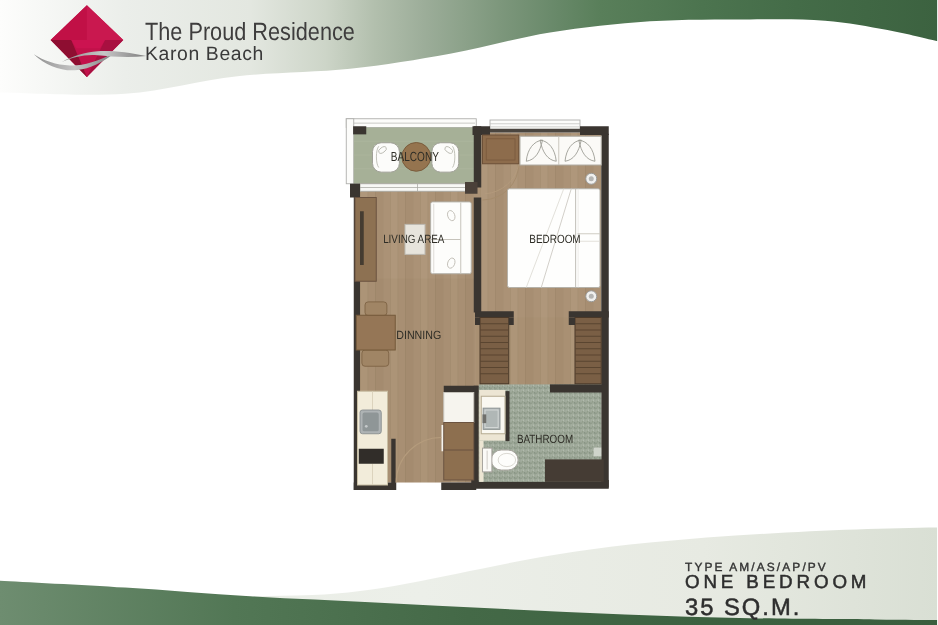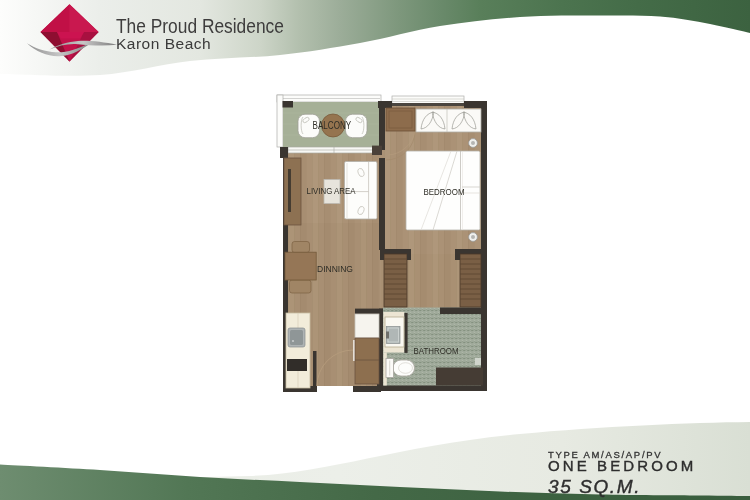--- a/index.html
+++ b/index.html
@@ -68,21 +68,21 @@
       <stop offset="1" stop-color="#3a5e3e"></stop>
     </linearGradient>
   </defs>
 
   <path d="M0,53 C80,62 150,64 250,61 C330,58 400,30 520,19 C600,11.5 690,7.5 750,7 L750,85 L0,85 Z" fill="url(#bg1)"></path>
   <path d="M0,49.5 C16.7,50.4 66.7,52.9 100,55 C133.3,57.1 166.7,60.0 200,62 C233.3,64.0 266.7,65.3 300,67 C333.3,68.7 366.7,70.4 400,72 C433.3,73.6 466.7,75.2 500,76.5 C533.3,77.8 566.7,78.8 600,79.5 C633.3,80.2 675.0,80.2 700,80.5 C725.0,80.8 741.7,80.9 750,81 L750,85 L0,85 Z" fill="url(#bg2)"></path>
 </svg>
 
 <div class="abs" style="left:548px;top:444.5px;font-size:15px;letter-spacing:3.1px;color:#2e2e2e;-webkit-text-stroke:0.4px #2e2e2e;white-space:nowrap;margin-top:12px;">ONE BEDROOM</div>
 <div class="abs" style="left:548px;top:449px;font-size:9.5px;letter-spacing:1.7px;color:#333;-webkit-text-stroke:0.3px #333;white-space:nowrap;">TYPE AM/AS/AP/PV</div>
-<div class="abs" style="left:548px;top:476px;font-size:19px;letter-spacing:1.6px;color:#2e2e2e;-webkit-text-stroke:0.4px #2e2e2e;white-space:nowrap;font-style:italic;">35 SQ.M.</div>
+<div class="abs" style="left:548px;top:476px;font-size:19px;letter-spacing:1.6px;color:#2e2e2e;-webkit-text-stroke:0.4px #2e2e2e;white-space:nowrap;">35 SQ.M.</div>
 
 <svg class="abs" style="left:276px;top:93px" width="214" height="302" viewBox="0 0 214 302">
   <defs>
     <pattern id="wd" width="24" height="300" patternUnits="userSpaceOnUse">
       <rect width="24" height="300" fill="#ab9276"></rect>
       <rect x="0" width="6" height="300" fill="#a78e72"></rect>
       <rect x="12" width="6" height="300" fill="#b29a7f" opacity="0.55"></rect>
       <rect x="0" width="0.7" height="300" fill="#9c8568" opacity="0.6"></rect>
       <rect x="6" width="0.7" height="300" fill="#9f886b" opacity="0.45"></rect>
       <rect x="12" width="0.7" height="300" fill="#9c8568" opacity="0.45"></rect>

